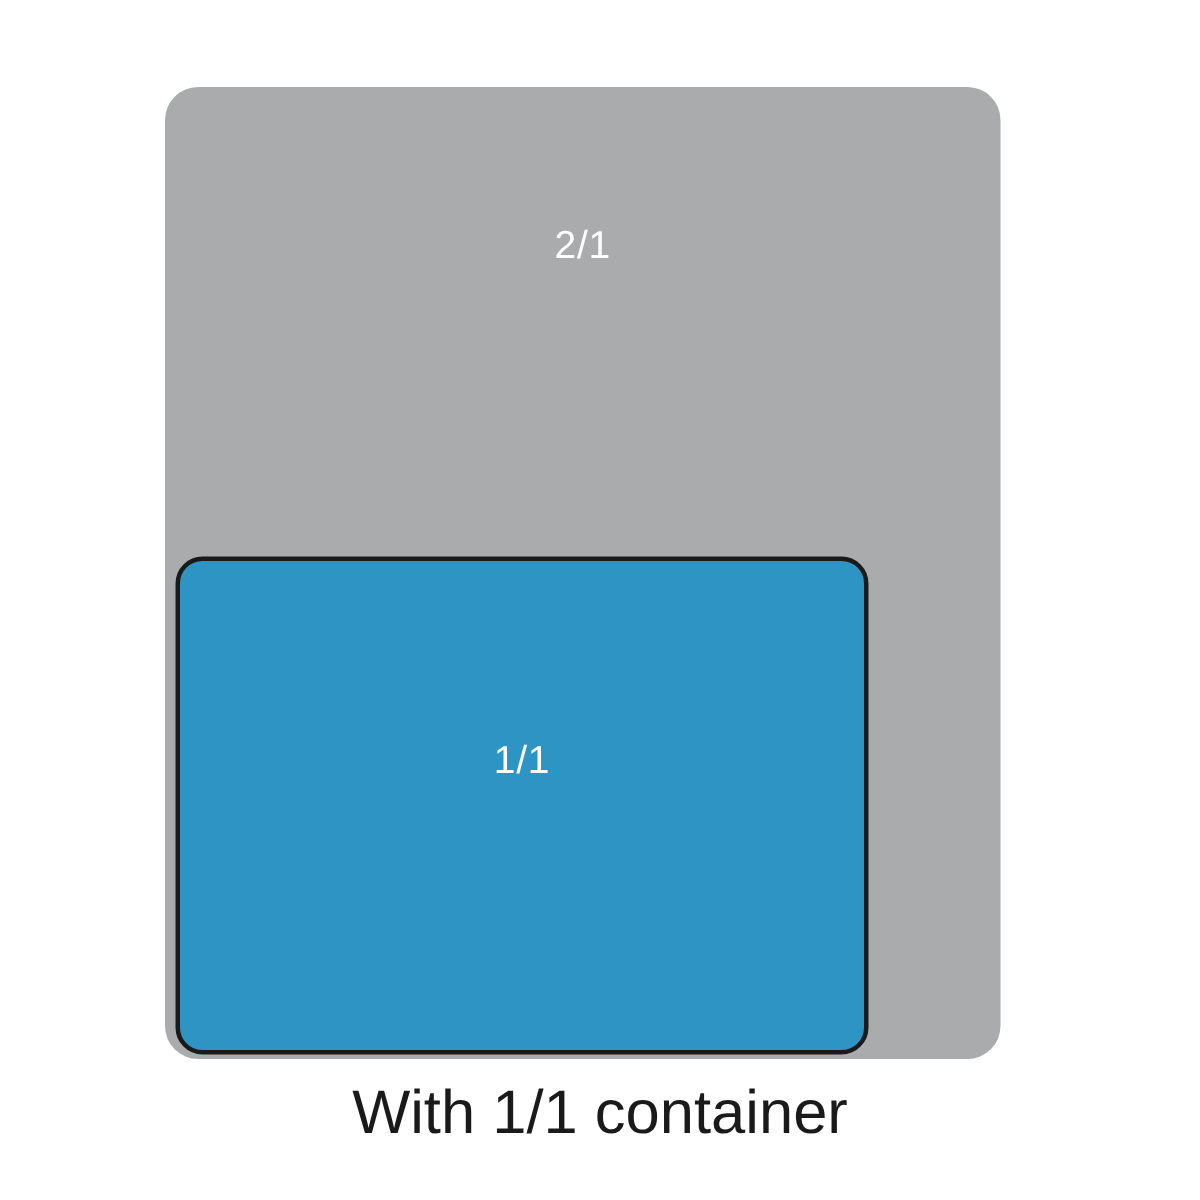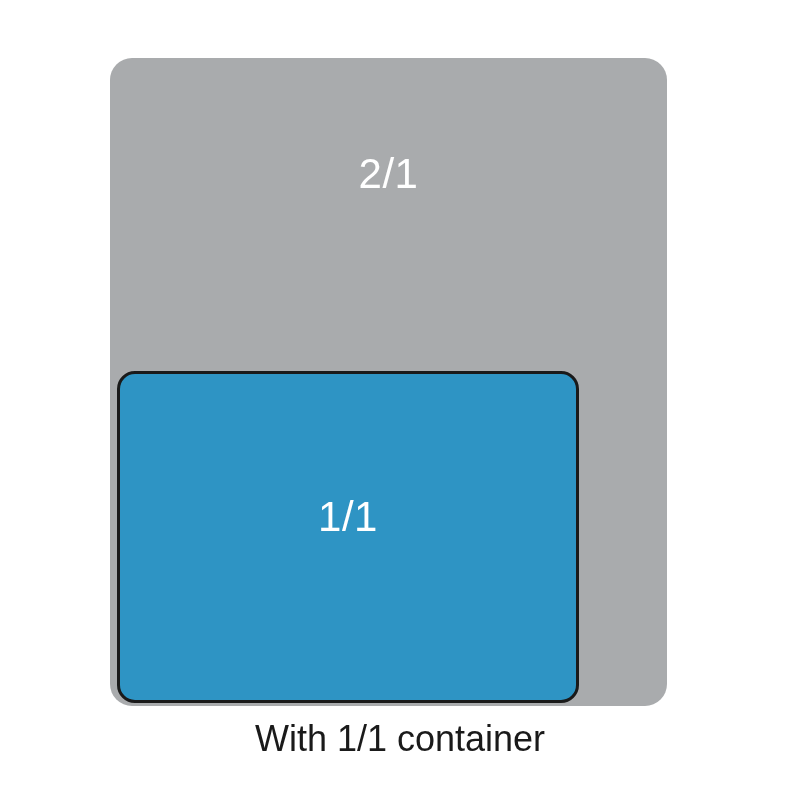--- a/index.html
+++ b/index.html
@@ -42,34 +42,34 @@
     background: var(--full-pan-fill);
     border: 3px solid var(--full-pan-border);
     border-radius: 18px;
   }
   .pan-label {
     position: absolute;
     left: 0;
     width: 100%;
     text-align: center;
     color: var(--label-text);
-    font-size: 42px;
+    font-size: 26px;
     line-height: 1.35;
     letter-spacing: 0.5px;
   }
   .double-pan .pan-label { top: 88px; }
   .full-pan .pan-label { top: 115px; }
   .caption {
     position: absolute;
     left: 0;
     top: 718px;
     width: 100%;
     text-align: center;
     color: var(--caption-text);
-    font-size: 36px;
+    font-size: 41px;
   }
 </style>
 </head>
 <body>
 
 <div class="stage">
 
   <div class="double-pan">
     <div class="pan-label">
       <div>2/1</div>

